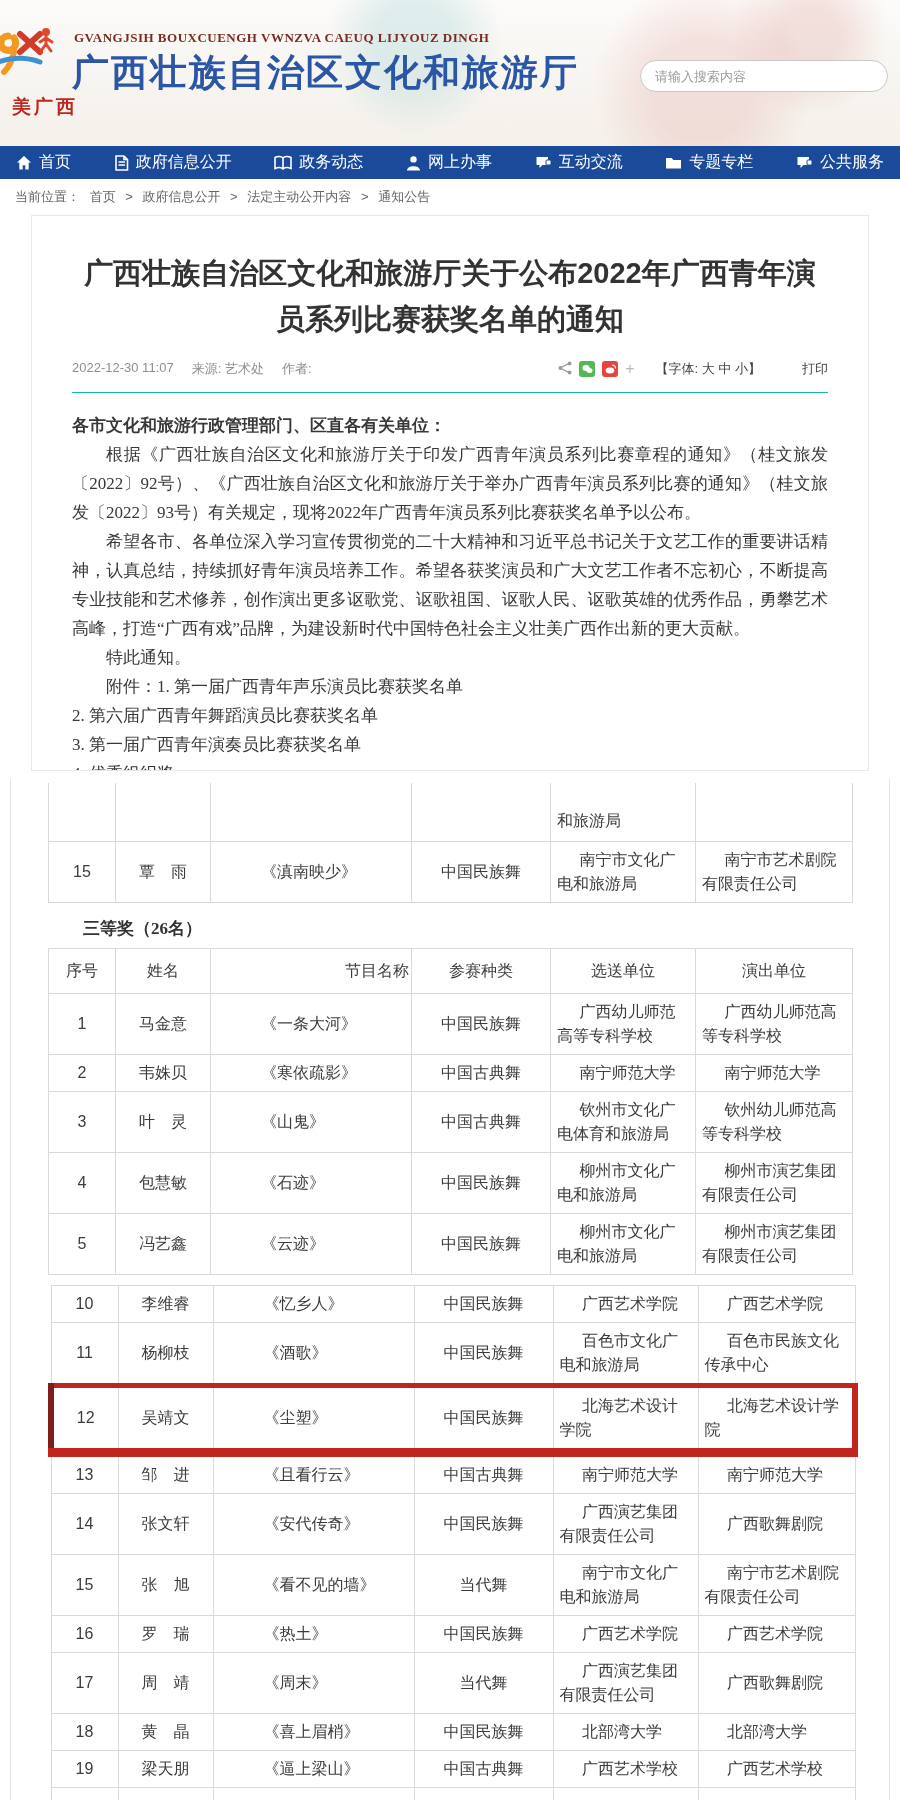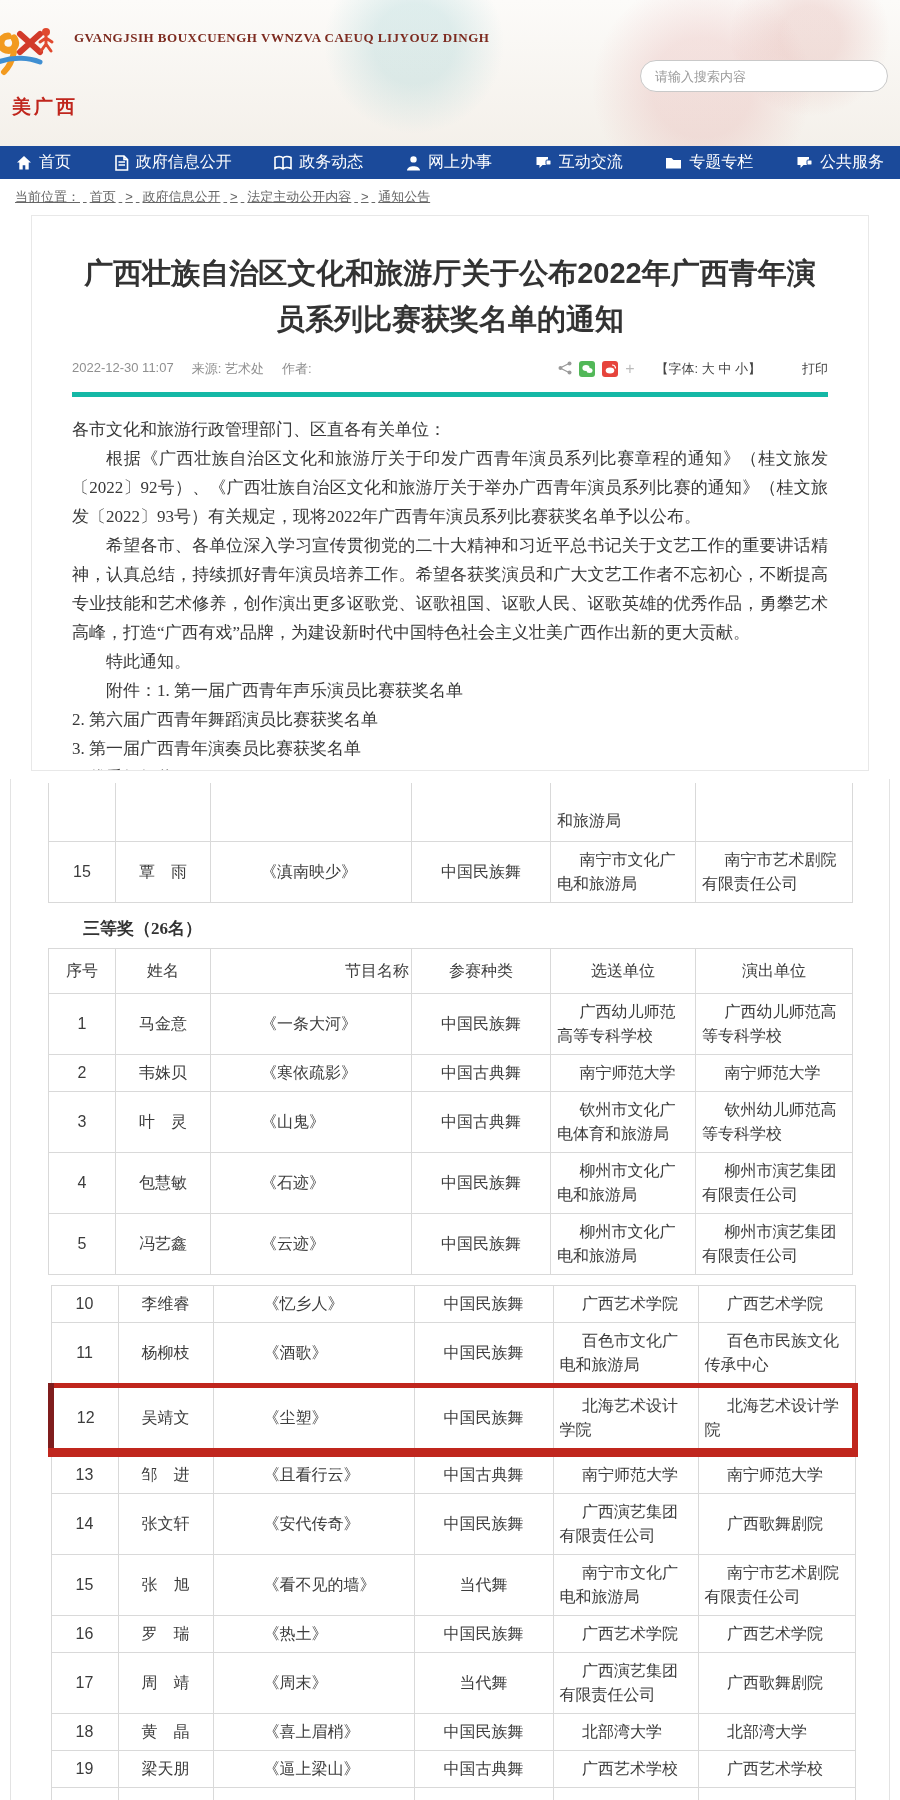--- a/index.html
+++ b/index.html
@@ -40,50 +40,50 @@
   .main-nav{
     display:flex;align-items:center;justify-content:space-between;
     background:#1b4a9a;height:33px;padding:0 16px;
   }
   .nav-item{
     display:flex;align-items:center;gap:7px;color:#fff;font-size:16px;
     cursor:pointer;white-space:nowrap;
   }
   .nav-item svg{display:block;}
   
-  .breadcrumb{padding:9px 3px 5px 12px;font-size:13px;color:#666;text-decoration:underline;}
+  .breadcrumb{padding:9px 3px 5px 12px;font-size:13px;color:#666;}
   .breadcrumb span{margin:0 3px;}
   .crumb{cursor:pointer;}
   
   .article-box{
     width:838px;margin:4px auto 8px;border:1px solid #e8e8e8;height:556px;
     box-sizing:border-box;padding:26px 40px 0;overflow:hidden;background:#fff;
   }
   .article-title{
     margin:8px 0 0;font-size:29px;line-height:46px;text-align:center;
     color:#333;font-weight:700;
   }
   .meta-row{
-    margin-top:18px;padding-bottom:14px;border-bottom:5px solid #14b8a6;
+    margin-top:18px;padding-bottom:14px;border-bottom:1px solid #14b8a6;
     display:flex;align-items:center;color:#8f8f8f;font-size:13px;
   }
   .meta-left{display:flex;gap:18px;}
   .meta-right{margin-left:auto;display:flex;align-items:center;gap:7px;color:#555;}
   .badge{width:16px;height:16px;border-radius:3px;display:inline-flex;align-items:center;justify-content:center;}
   .badge-wechat{background:#52b858;}
   .badge-weibo{background:#e6443c;}
   .plus-glyph{color:#bbb;font-size:16px;}
   .font-size-label{margin-left:14px;color:#444;cursor:pointer;}
   .print-label{margin-left:34px;color:#444;cursor:pointer;}
   .article-body{
     margin-top:18px;font-family:"Liberation Serif",serif;font-size:17px;
     line-height:29px;color:#383838;text-align:justify;
   }
   .article-body p{margin:0;text-indent:2em;}
-  .article-body p.no-indent{text-indent:0;}
+  .article-body p.no-indent{text-indent:0;font-weight:bold;}
   .attach-item{margin-left:5.3em;text-indent:0 !important;}
   
   .lower{
     width:878px;margin:6px auto 0;border-left:1px solid #e3e3e3;
     border-right:1px solid #e3e3e3;padding-top:4px;min-height:1020px;background:#fff;
   }
   table.awards{
     border-collapse:collapse;table-layout:fixed;width:804px;margin-left:37px;
     font-size:16px;color:#3c3c3c;
   }
@@ -114,20 +114,21 @@
       <path d="M12 18 C4 18 2 30 10 32 C18 34 22 26 18 20" stroke="#f29a1f" stroke-width="7" fill="none" stroke-linecap="round"></path>
       <path d="M18 34 C16 44 12 50 8 54" stroke="#f29a1f" stroke-width="6" fill="none" stroke-linecap="round"></path>
       <path d="M24 16 L44 34 M44 16 L24 34" stroke="#d23a2a" stroke-width="6" fill="none" stroke-linecap="round"></path>
       <path d="M2 44 C18 38 34 40 44 44" stroke="#3f8fd2" stroke-width="5" fill="none" stroke-linecap="round"></path>
       <circle cx="50" cy="14" r="4" fill="#e0492f"></circle>
       <path d="M50 18 L50 26 M50 20 L44 24 M50 20 L56 24 M50 26 L45 33 M50 26 L55 33" stroke="#e0492f" stroke-width="3" stroke-linecap="round"></path>
     </svg>
   </div>
   <div class="logo-sub">美广西</div>
   <div class="zhuang">GVANGJSIH BOUXCUENGH VWNZVA CAEUQ LIJYOUZ DINGH</div>
+  <div class="site-title">广西壮族自治区文化和旅游厅</div>
   <input class="search-input" type="text" placeholder="请输入搜索内容" style="">
 </div>
 
 <div class="main-nav">
   <div class="nav-item">
     <span>
         <svg width="16" height="16" viewBox="0 0 16 16">
           <path d="M8 1 L15 7.5 H12.7 V14.5 H9.3 V10.3 H6.7 V14.5 H3.3 V7.5 H1 Z" fill="#fff"></path>
         </svg>
       </span>

